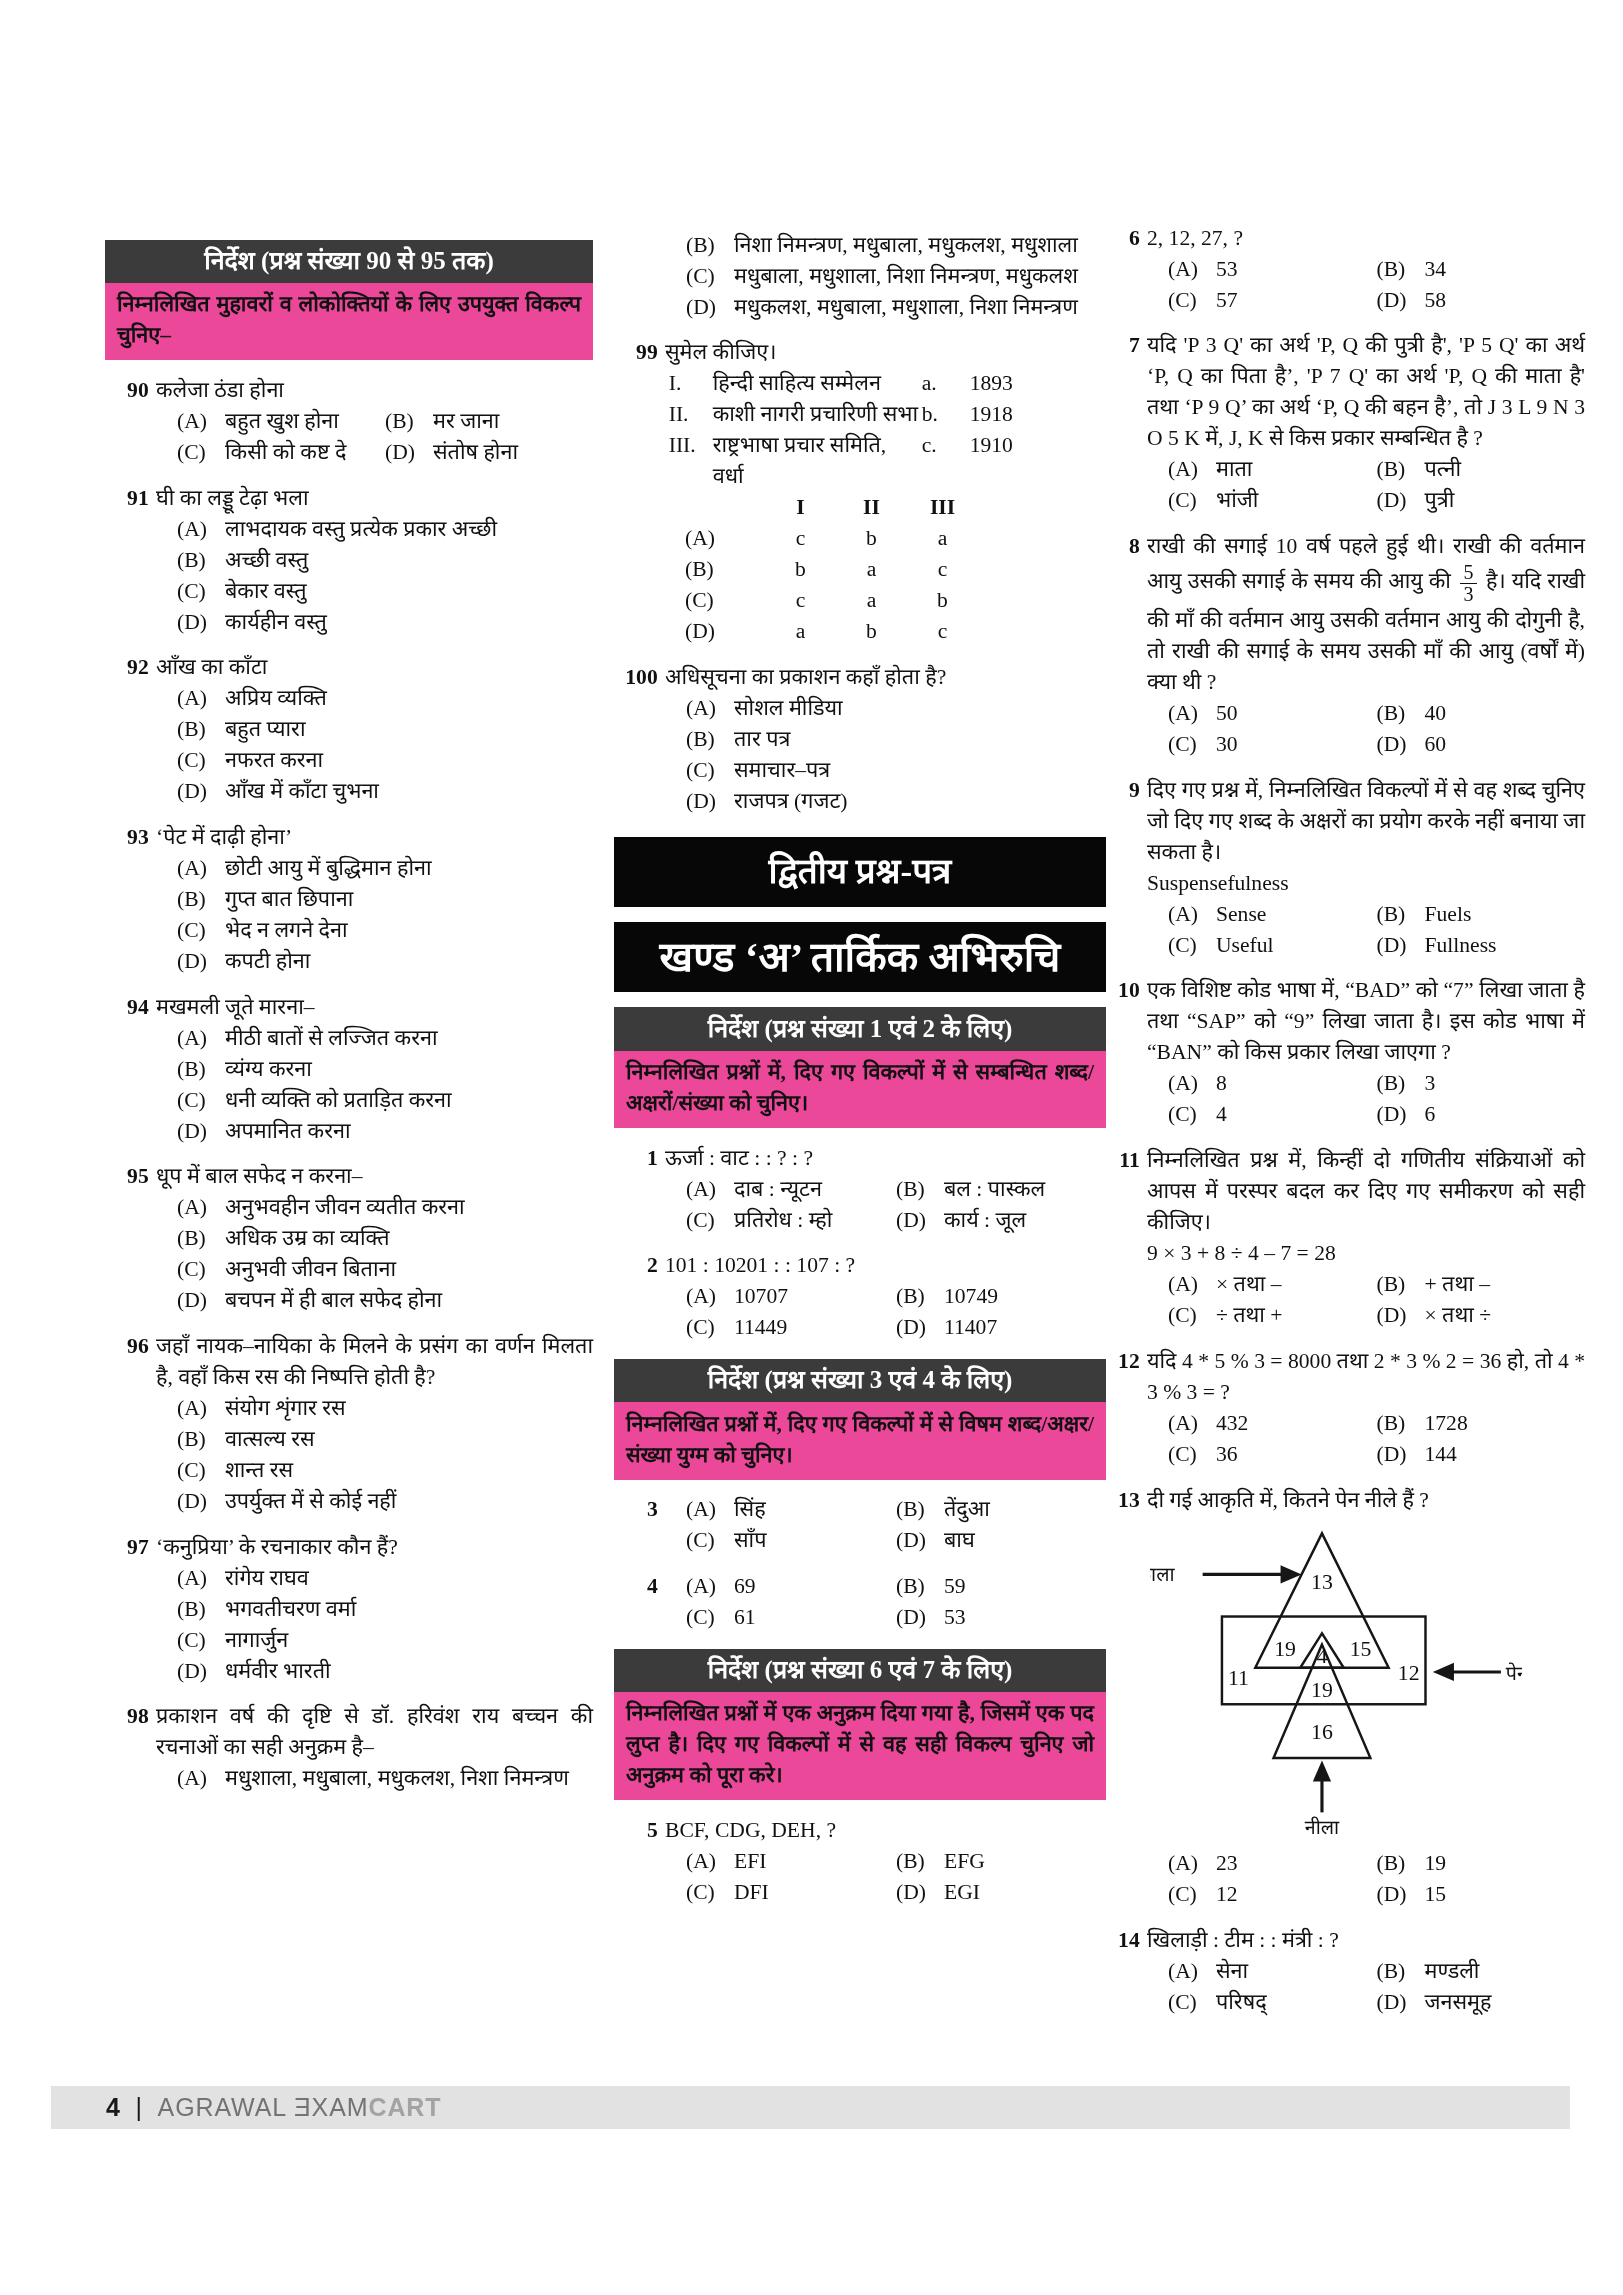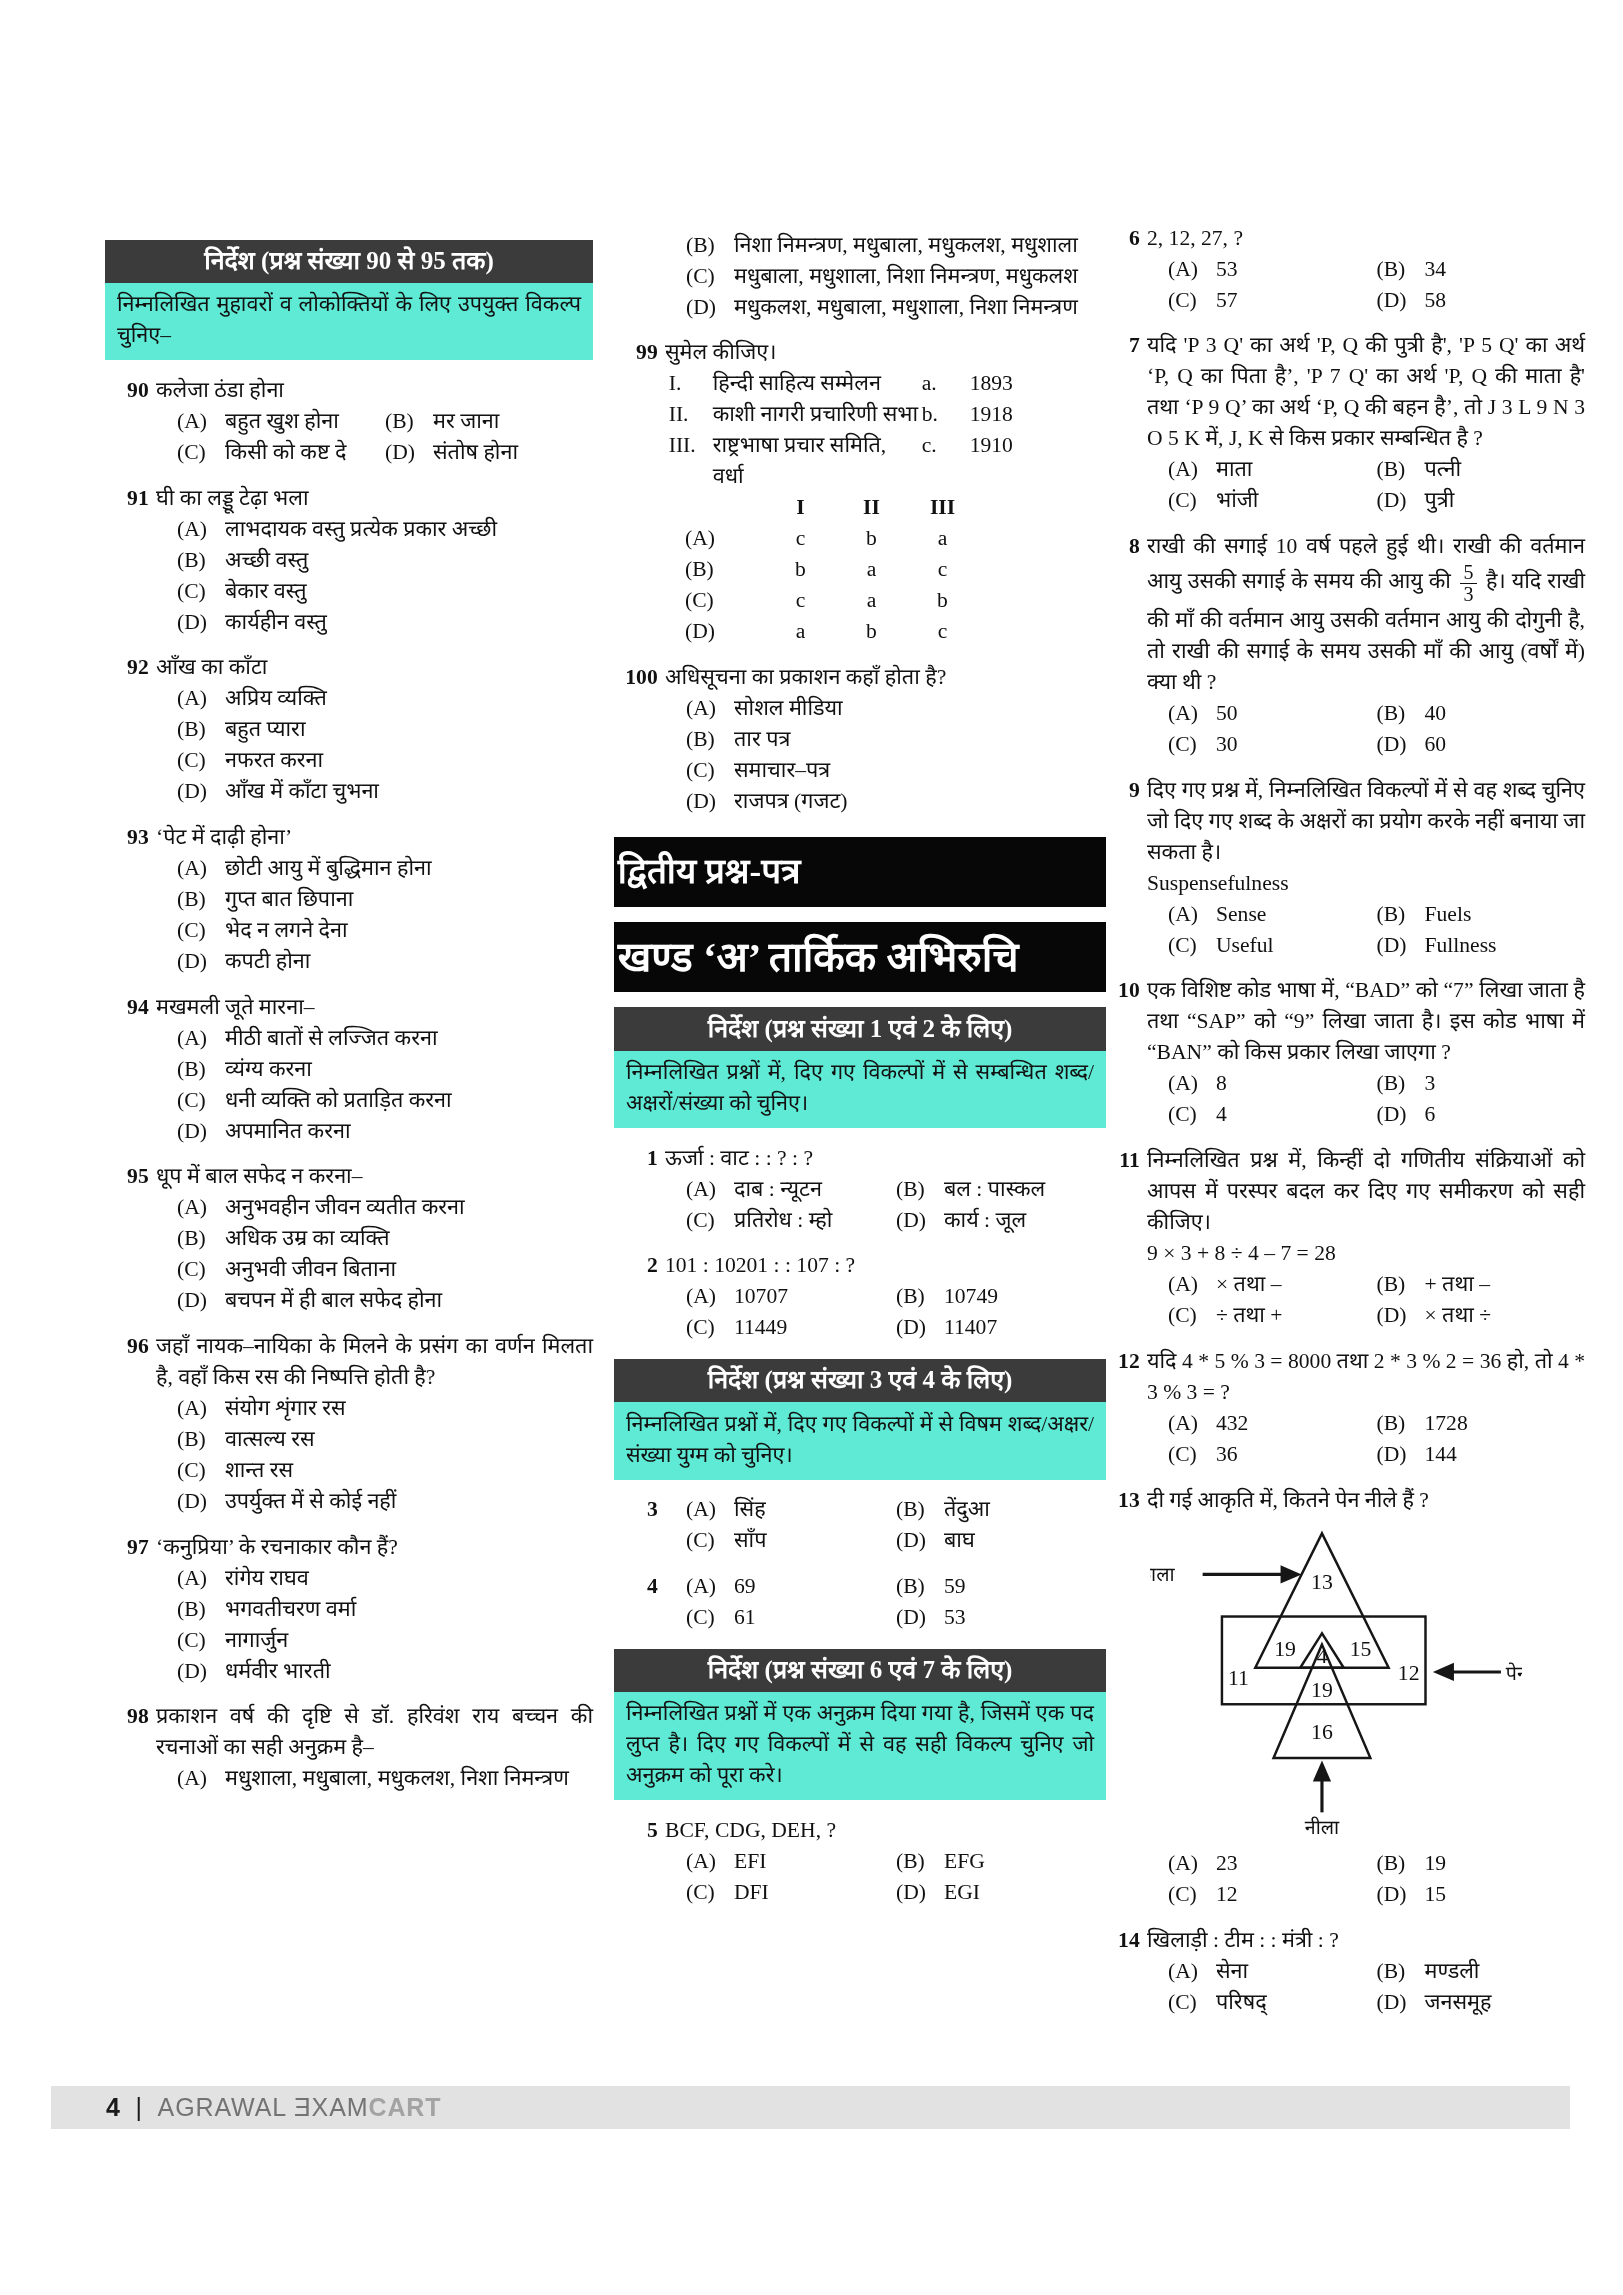--- a/index.html
+++ b/index.html
@@ -5,22 +5,22 @@
   html,body{margin:0;padding:0;background:#ffffff;}
   .page{position:relative;width:1623px;height:2295px;background:#fff;overflow:hidden;
         font-family:"Liberation Serif","DejaVu Sans","DejaVu Serif",serif;
         font-size:21.6px;line-height:31px;color:#111;}
   .col{position:absolute;top:0;}
   .col1{left:105px;width:488px;top:224px;}
   .col2{left:614px;width:492px;top:215px;}
   .col3{left:1096px;width:489px;top:208px;}
   .dirhead{background:#3b3b3b;color:#fff;font-weight:bold;text-align:center;
            padding:7.3px 3.7px;font-size:25px;line-height:28.5px;margin-top:15.6px;}
-  .dirbody{background:#5eead4;padding:6.4px 12px 9.2px 12px;text-align:justify;margin-bottom:4.6px;}
-  .banner{background:#070707;color:#fff;font-weight:bold;text-align:left;
+  .dirbody{background:#ec4899;padding:6.4px 12px 9.2px 12px;text-align:justify;margin-bottom:4.6px;font-weight:bold;}
+  .banner{background:#070707;color:#fff;font-weight:bold;text-align:center;
           font-size:35px;line-height:42px;padding:13.8px 3.7px;margin:20px 0 0 0;}
   .banner.b2{font-size:41px;margin-top:15.6px;}
   .q{display:flex;margin-top:14.7px;}
   .qnum{flex:0 0 51px;padding-right:7.3px;box-sizing:border-box;text-align:right;font-weight:bold;white-space:nowrap;}
   .qbody{flex:1;text-align:justify;min-width:0;}
   .stem{}
   .stem2{text-align:left;}
   .opts{padding-left:21px;}
   .opt1{display:flex;text-align:left;}
   .olab{flex:0 0 48px;}

